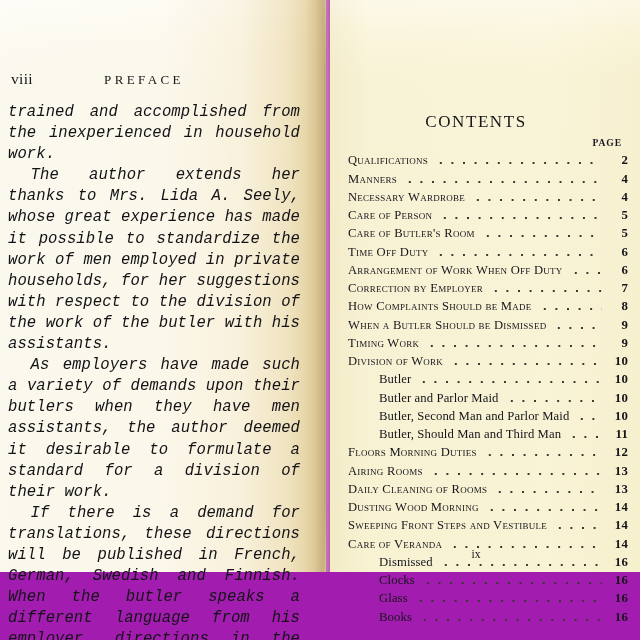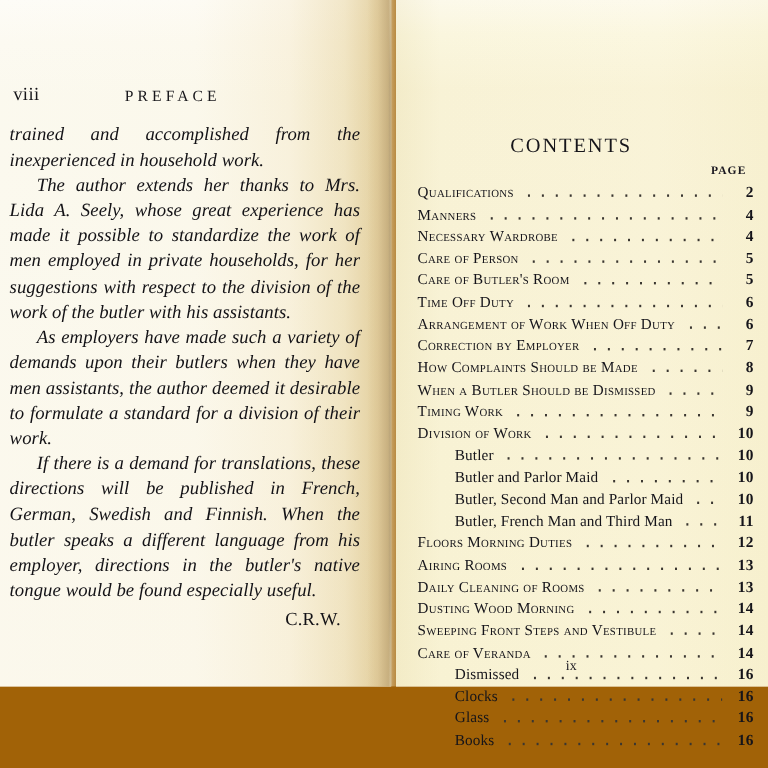--- a/index.html
+++ b/index.html
@@ -11,21 +11,21 @@
     width: 640px;
     height: 640px;
     overflow: hidden;
     font-family: "Liberation Serif", "DejaVu Serif", serif;
   }
 
   #spread {
     position: relative;
     width: 640px;
     height: 640px;
-    background: #a16207;
+    background: #a21caf;
   }
 
   
   .page-left {
     position: absolute;
     left: 0;
     top: 0;
     width: 326px;
     height: 572px;
     background:
@@ -78,20 +78,21 @@
   .body-text {
     font-style: italic;
     font-size: 15.6px;
     line-height: 21.1px;
     color: #131216;
     text-align: justify;
     letter-spacing: 0.05px;
   }
   .body-text p {
     margin: 0;
+    font-family: Liberation Mono, monospace;
   }
   .body-text p.indent {
     text-indent: 1.45em;
   }
   .signature {
     margin-top: 3px;
     text-align: right;
     padding-right: 16px;
     font-style: normal;
     font-size: 15.4px;
@@ -341,21 +342,21 @@
           <span class="toc-label">Butler and Parlor Maid</span>
           <span class="leader"></span>
           <span class="toc-page">10</span>
         </div>
         <div class="toc-row level-2">
           <span class="toc-label">Butler, Second Man and Parlor Maid</span>
           <span class="leader"></span>
           <span class="toc-page">10</span>
         </div>
         <div class="toc-row level-2">
-          <span class="toc-label">Butler, French Man and Third Man</span>
+          <span class="toc-label">Butler, Should Man and Third Man</span>
           <span class="leader"></span>
           <span class="toc-page">11</span>
         </div>
         <div class="toc-row level-1">
           <span class="toc-label">Floors Morning Duties</span>
           <span class="leader"></span>
           <span class="toc-page">12</span>
         </div>
         <div class="toc-row level-1">
           <span class="toc-label">Airing Rooms</span>

